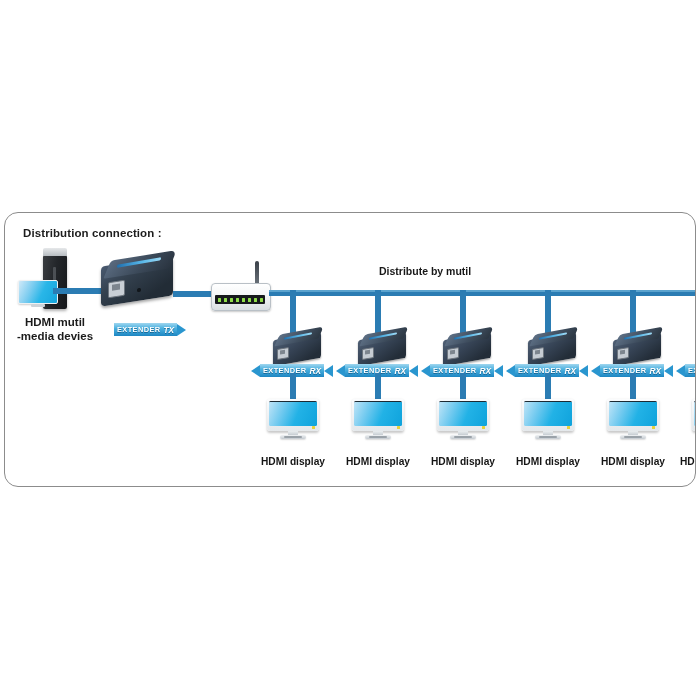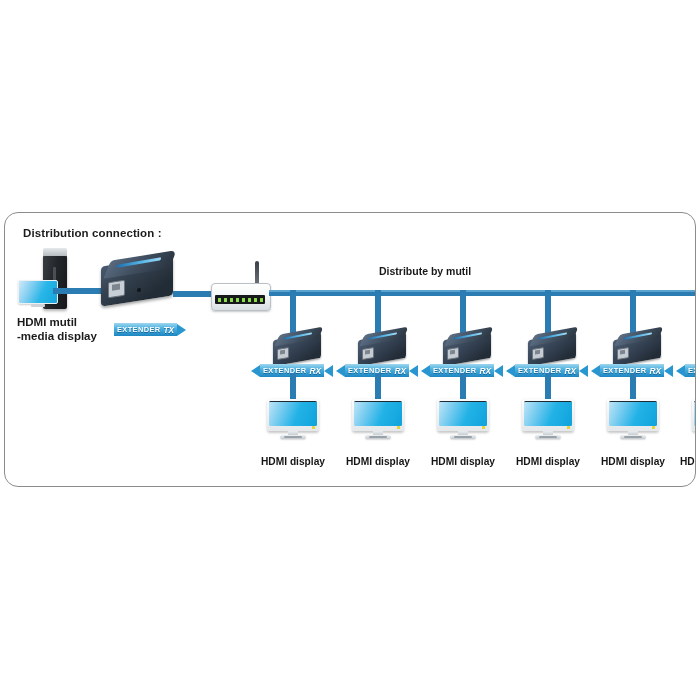--- a/index.html
+++ b/index.html
@@ -52,20 +52,21 @@
   }
   .source-label {
     position: absolute;
     left: 12px;
     top: 103px;
     font-size: 11.5px;
     font-weight: bold;
     color: #1b1b1b;
     line-height: 13.5px;
     white-space: nowrap;
+    text-align: center;
   }
   .display-label {
     position: absolute;
     font-size: 10.2px;
     font-weight: bold;
     color: #151515;
     white-space: nowrap;
     text-align: center;
   }
 
@@ -434,21 +435,21 @@
       <div class="tower-cap"></div>
       <div class="tower-slot"></div>
     </div>
     <div class="src-monitor">
       <div class="src-screen"></div>
       <div class="src-stand"></div>
     </div>
   </div>
   <div class="source-label">
     <div>HDMI mutil</div>
-    <div>-media display</div>
+    <div>-media devies</div>
   </div>
 
   <div class="cable cable-h" style="left:48px; top:75px; width:58px;"></div>
 
   <div class="tx-unit">
     <div class="tx-body"></div>
     <div class="tx-top"></div>
     <div class="tx-stripe"></div>
     <div class="tx-port"></div>
     <div class="tx-screw"></div>

